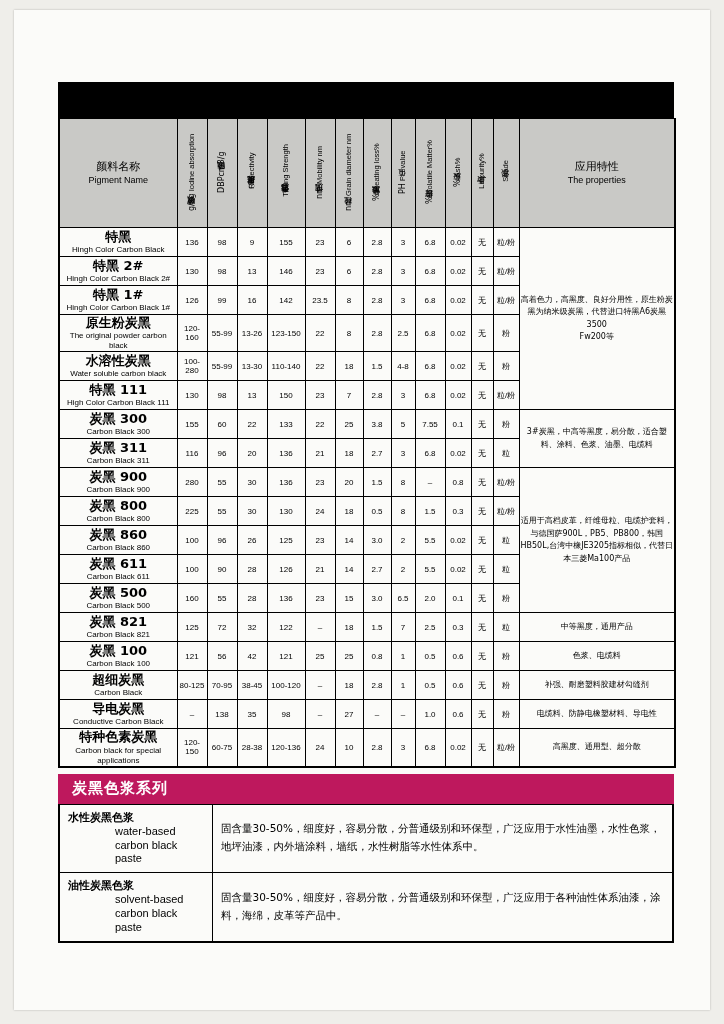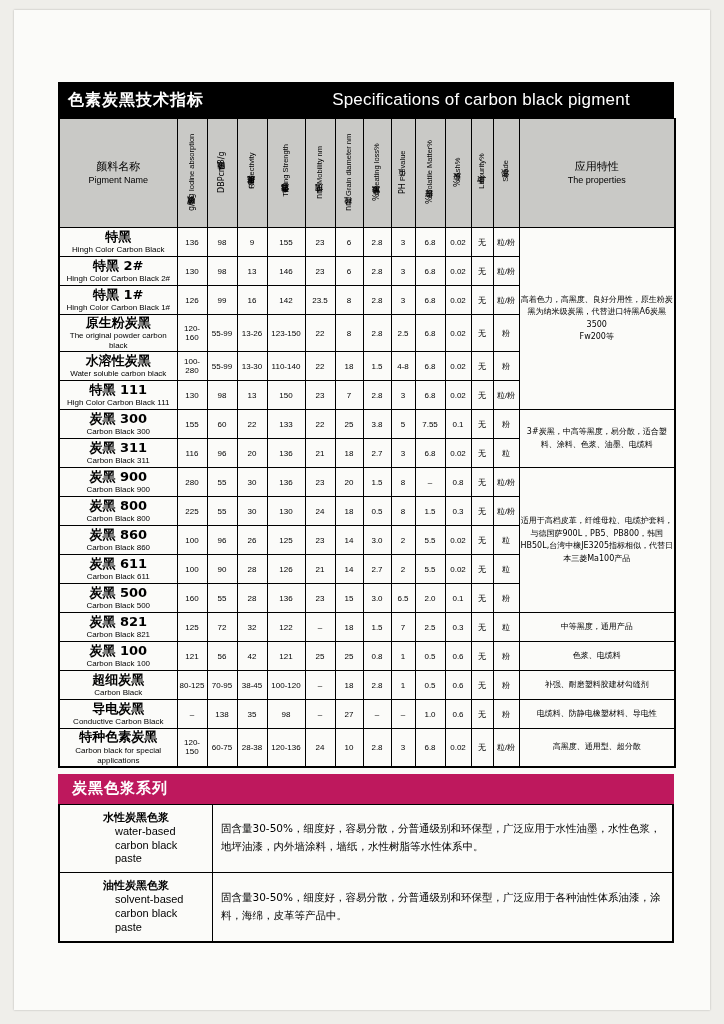--- a/index.html
+++ b/index.html
@@ -98,34 +98,32 @@
     font-family:"DejaVu Sans", sans-serif;
     font-size:15px;font-weight:bold;letter-spacing:1px;
     margin-top:6px;
   }
   table.paste{
     border-collapse:collapse;width:616px;table-layout:fixed;
     border:2px solid #000;border-top:none;
   }
   table.paste td{border:1px solid #000;padding:6px 8px;vertical-align:middle;}
   td.pname{width:136px;line-height:1.3;}
-  td.pname .cn{font-family:"DejaVu Sans", sans-serif;font-size:11px;display:block;font-weight:bold;text-align:center;}
+  td.pname .cn{font-family:"DejaVu Sans", sans-serif;font-size:11px;display:block;font-weight:bold;}
   td.pname .en{font-size:11px;display:block;line-height:1.25;margin-left:47px;}
   td.pdesc{font-family:"DejaVu Sans", sans-serif;font-size:10.5px;line-height:1.7;margin-left:44px;}
 </style>
 </head>
 <body>
 
 <div class="page">
   <div class="sheet">
     <div class="content">
 
       <div class="titlebar">
-        <div class="title-cn">色素炭黑技术指标</div>
-        <div class="title-en">Specifications of carbon black pigment</div>
       </div>
 
       <table class="main">
         <colgroup>
           <col style="width:118px">
           <col style="width:30px">
             <col style="width:30px">
             <col style="width:30px">
           <col style="width:38px">
             <col style="width:30px">

